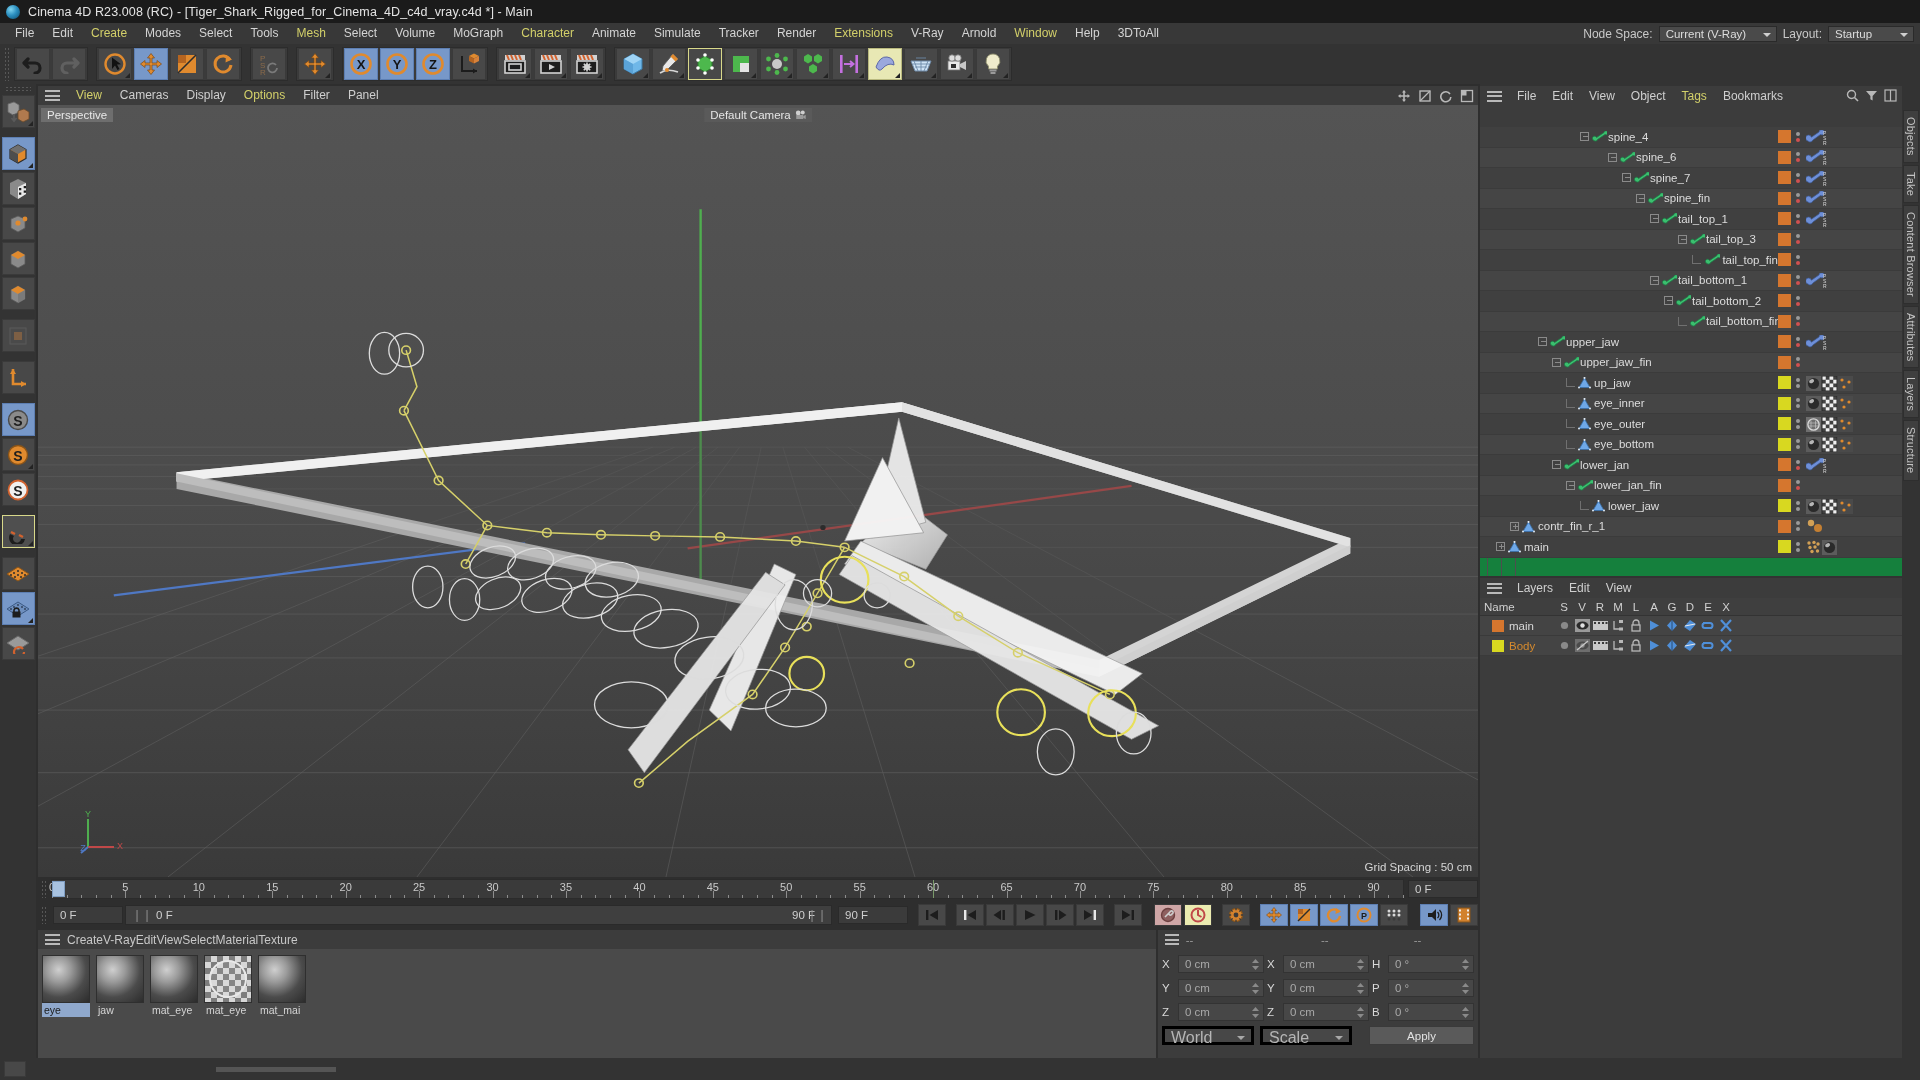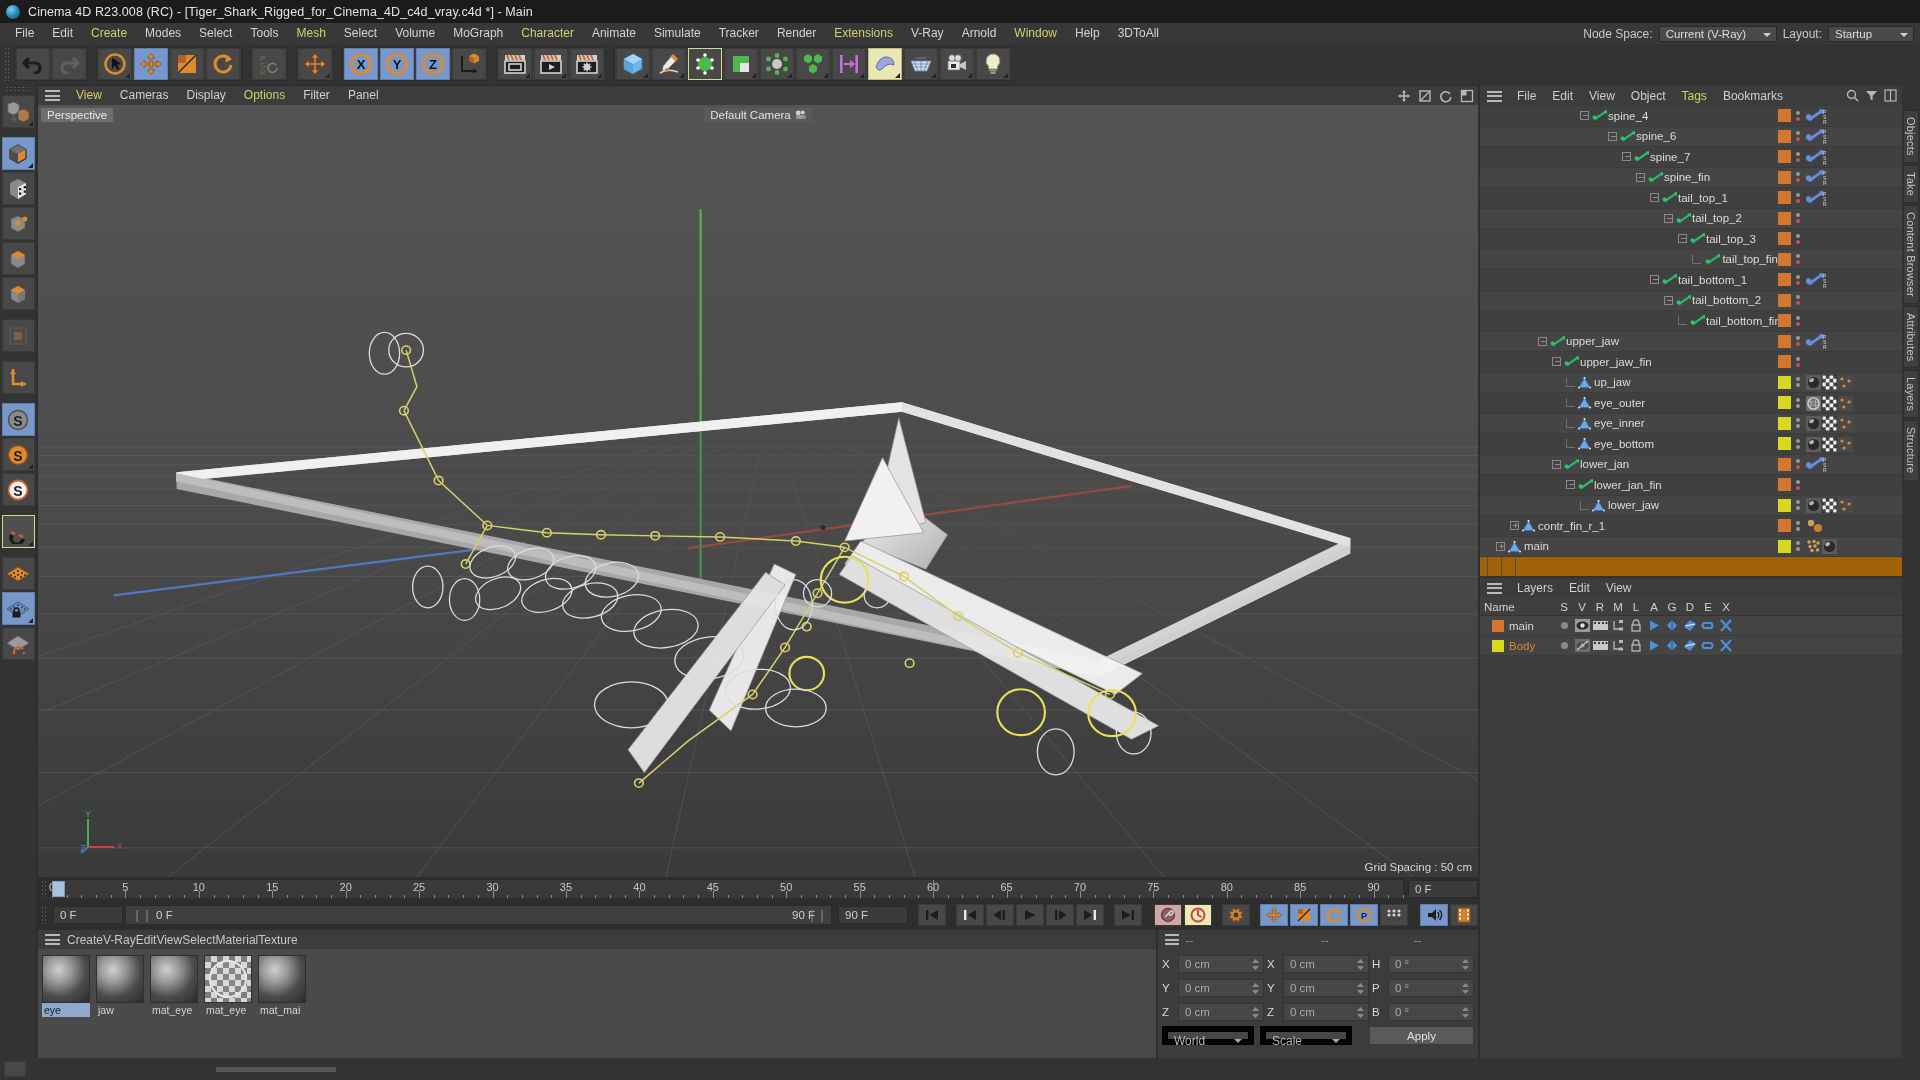--- a/index.html
+++ b/index.html
@@ -119,35 +119,35 @@
   .matname.sel { background:#8fa8cc; color:#1a1a1a;}
   .coordpanel { width:320px; background:#3c3c3c; display:flex; flex-direction:column;}
   .coordhead { height:19px; display:flex; align-items:center; gap:0; }
   .cdash { font-size:11.5px; color:#9b9b9b; }
   .coordbody { flex:1; padding:4px 4px; }
   .crow { display:flex; align-items:center; height:22px; gap:3px; margin-bottom:2px;}
   .clab { width:13px; font-size:11.5px; color:#d8d8d8; text-align:left;}
   .cinput { flex:1; height:18px; background:#474747; border:1px solid #333;
     font-size:11.5px; color:#a9a9a9; line-height:17px; padding-left:6px; position:relative;}
   .crow2 { display:flex; align-items:center; gap:6px; margin-top:3px;}
-  .csel { width:92px; height:19px; background:#474747; border:6px solid #000000;
-    font-size:12px; color:#b5b5b5; line-height:18px; padding-left:6px; position:relative;}
+  .csel { width:92px; height:19px; background:#474747; border:3px solid #000000;
+    font-size:16px; color:#b5b5b5; line-height:18px; padding-left:6px; position:relative;}
   .csel:after{ content:""; position:absolute; right:6px; top:7px;
     border-left:4px solid transparent; border-right:4px solid transparent; border-top:4px solid #a8a8a8;}
   .applybtn { margin-left:auto; width:105px; height:19px; background:#5a5a5a; border:1px solid #3a3a3a;
     font-size:11.5px; color:#e2e2e2; line-height:18px; text-align:center;}
 
   
   .rightcol { width:422px; background:#333; display:flex; flex-direction:column; }
   .om { height:490px; background:#3c3c3c; display:flex; flex-direction:column; margin:2px 0 0 0;}
   .omhead { height:20px; display:flex; align-items:center; position:relative;}
   .omhead .mi { padding:0 8px; font-size:12px; line-height:20px; color:#cfcfcf;}
   .omhead .mi.acc { color:#d3d06a;}
   .omhead .rgt { position:absolute; right:5px; top:3px; display:flex; gap:6px; align-items:center;}
-  .omlist { flex:1; background:#a16207; overflow:hidden; position:relative;}
+  .omlist { flex:1; background:#15803d; overflow:hidden; position:relative;margin-top:21px;}
   .orow { height:20.5px; display:flex; align-items:center; position:relative;
     border-bottom:1px solid #3b3b3b; }
   .orow:nth-child(odd){ background:#454545; }
   .orow:nth-child(even){ background:#404040; }
   .oname { font-size:11.5px; color:#dcdcdc; white-space:nowrap;}
   .bone { width:13px; height:11px; position:relative; flex:0 0 auto; }
   .treebox { width:9px; height:9px; border:1px solid #8a8a8a; position:relative; flex:0 0 auto;}
   .treebox:before { content:""; position:absolute; left:2px; top:3px; width:5px; height:1px; background:#8a8a8a;}
   .treebox.plus:after { content:""; position:absolute; left:4px; top:1px; width:1px; height:5px; background:#8a8a8a;}
   .elbow { width:9px; height:9px; border-left:1px solid #707070; border-bottom:1px solid #707070; flex:0 0 auto;}
@@ -1285,35 +1285,20 @@
               <div class="tagcell" style="width: 96px;">
                 <span class="tagicon"><svg width="26" height="15" viewBox="0 0 26 15">
                     <path d="M2 11 a3 3 0 1 1 3.4 -3.8 L13 2 a2.6 2.6 0 1 1 1.4 2.6 L6.9 10 A3 3 0 0 1 2 11 Z" fill="#6e8fd8" stroke="#3c5a95" stroke-width=".7"></path>
                     <text x="17" y="5" font-size="5" fill="#d8d8d8" font-family="Liberation Sans">P</text>
                     <text x="17" y="10" font-size="5" fill="#d8d8d8" font-family="Liberation Sans">S</text>
                     <text x="17" y="14.5" font-size="5" fill="#d8d8d8" font-family="Liberation Sans">R</text>
                   </svg></span>
               </div>
             </div>
             <div class="orow">
-              <div style="display: flex; align-items: center; gap: 3px; flex: 1 1 0%; min-width: 0px; padding-left: 184px;">
-                <div class="treebox"></div>
-                <span class="bone"><svg width="15" height="12" viewBox="0 0 15 12">
-                    <path d="M2 9.5 a2.2 2.2 0 1 1 2.6 -3 L12 1.5 a2 2 0 1 1 1 2 L5.6 8.5 A2.2 2.2 0 0 1 2 9.5 Z" fill="#3bbf6f" stroke="#1e7a45" stroke-width=".8"></path>
-                  </svg></span>
-                <span class="oname">tail_top_2</span>
-              </div>
-              <div class="swatch" style="background: rgb(213, 118, 46); margin-right: 5px;"></div>
-              <div class="dots" style="margin-right: 6px;">
-                <i style="background:#9a9a9a"></i>
-                <i style="background:#d05050"></i>
-              </div>
-              <div class="tagcell" style="width: 96px;"></div>
-            </div>
-            <div class="orow">
               <div style="display: flex; align-items: center; gap: 3px; flex: 1 1 0%; min-width: 0px; padding-left: 198px;">
                 <div class="treebox"></div>
                 <span class="bone"><svg width="15" height="12" viewBox="0 0 15 12">
                     <path d="M2 9.5 a2.2 2.2 0 1 1 2.6 -3 L12 1.5 a2 2 0 1 1 1 2 L5.6 8.5 A2.2 2.2 0 0 1 2 9.5 Z" fill="#3bbf6f" stroke="#1e7a45" stroke-width=".8"></path>
                   </svg></span>
                 <span class="oname">tail_top_3</span>
               </div>
               <div class="swatch" style="background: rgb(213, 118, 46); margin-right: 5px;"></div>
               <div class="dots" style="margin-right: 6px;">
                 <i style="background:#9a9a9a"></i>
@@ -1470,32 +1455,32 @@
             </div>
             <div class="orow">
               <div style="display: flex; align-items: center; gap: 3px; flex: 1 1 0%; min-width: 0px; padding-left: 86px;">
                 <div class="elbow"></div>
                 <span class="bone"><svg width="13" height="12" viewBox="0 0 13 12">
                     <path d="M6.5 1 L12 10.5 H1 Z" fill="#6ea8e8" stroke="#3a6fa8" stroke-width=".8"></path>
                     <circle cx="6.5" cy="0.9" r="1" fill="#dfe9f5"></circle>
                     <circle cx="1" cy="10.5" r="1" fill="#dfe9f5"></circle>
                     <circle cx="12" cy="10.5" r="1" fill="#dfe9f5"></circle>
                   </svg></span>
-                <span class="oname">eye_outer</span>
+                <span class="oname">eye_inner</span>
               </div>
               <div class="swatch" style="background: rgb(216, 216, 32); margin-right: 5px;"></div>
               <div class="dots" style="margin-right: 6px;">
                 <i style="background:#9a9a9a"></i>
                 <i style="background:#9a9a9a"></i>
               </div>
               <div class="tagcell" style="width: 96px;">
                 <span class="tagicon"><svg width="15" height="15" viewBox="0 0 15 15">
-                    <rect width="15" height="15" fill="#6e6e6e"></rect>
-                    <circle cx="7.5" cy="7.5" r="5.6" fill="none" stroke="#d8d8d8" stroke-width="1.4"></circle>
-                    <path d="M3 6 h9 M3 9 h9 M5 3.5 v8 M9.5 3.5 v8" stroke="#c0c0c0" stroke-width=".7"></path>
+                    <rect width="15" height="15" fill="#5c5c5c"></rect>
+                    <circle cx="7.5" cy="7.5" r="5.6" fill="#2a2a2a"></circle>
+                    <ellipse cx="5.6" cy="5.2" rx="2.6" ry="1.9" fill="#b5b5b5" transform="rotate(-25 5.6 5.2)"></ellipse>
                   </svg></span>
                 <span class="tagicon"><svg width="15" height="15" viewBox="0 0 15 15">
                     <g>
                       <rect x="0" y="0" width="3.75" height="3.75" fill="#f0f0f0"></rect>
                       <rect x="7.5" y="0" width="3.75" height="3.75" fill="#f0f0f0"></rect>
                       <rect x="3.75" y="3.75" width="3.75" height="3.75" fill="#f0f0f0"></rect>
                       <rect x="11.25" y="3.75" width="3.75" height="3.75" fill="#f0f0f0"></rect>
                       <rect x="0" y="7.5" width="3.75" height="3.75" fill="#f0f0f0"></rect>
                       <rect x="7.5" y="7.5" width="3.75" height="3.75" fill="#f0f0f0"></rect>
                       <rect x="3.75" y="11.25" width="3.75" height="3.75" fill="#f0f0f0"></rect>
@@ -1513,32 +1498,32 @@
             </div>
             <div class="orow">
               <div style="display: flex; align-items: center; gap: 3px; flex: 1 1 0%; min-width: 0px; padding-left: 86px;">
                 <div class="elbow"></div>
                 <span class="bone"><svg width="13" height="12" viewBox="0 0 13 12">
                     <path d="M6.5 1 L12 10.5 H1 Z" fill="#6ea8e8" stroke="#3a6fa8" stroke-width=".8"></path>
                     <circle cx="6.5" cy="0.9" r="1" fill="#dfe9f5"></circle>
                     <circle cx="1" cy="10.5" r="1" fill="#dfe9f5"></circle>
                     <circle cx="12" cy="10.5" r="1" fill="#dfe9f5"></circle>
                   </svg></span>
-                <span class="oname">eye_inner</span>
+                <span class="oname">eye_outer</span>
               </div>
               <div class="swatch" style="background: rgb(216, 216, 32); margin-right: 5px;"></div>
               <div class="dots" style="margin-right: 6px;">
                 <i style="background:#9a9a9a"></i>
                 <i style="background:#9a9a9a"></i>
               </div>
               <div class="tagcell" style="width: 96px;">
                 <span class="tagicon"><svg width="15" height="15" viewBox="0 0 15 15">
-                    <rect width="15" height="15" fill="#5c5c5c"></rect>
-                    <circle cx="7.5" cy="7.5" r="5.6" fill="#2a2a2a"></circle>
-                    <ellipse cx="5.6" cy="5.2" rx="2.6" ry="1.9" fill="#b5b5b5" transform="rotate(-25 5.6 5.2)"></ellipse>
+                    <rect width="15" height="15" fill="#6e6e6e"></rect>
+                    <circle cx="7.5" cy="7.5" r="5.6" fill="none" stroke="#d8d8d8" stroke-width="1.4"></circle>
+                    <path d="M3 6 h9 M3 9 h9 M5 3.5 v8 M9.5 3.5 v8" stroke="#c0c0c0" stroke-width=".7"></path>
                   </svg></span>
                 <span class="tagicon"><svg width="15" height="15" viewBox="0 0 15 15">
                     <g>
                       <rect x="0" y="0" width="3.75" height="3.75" fill="#f0f0f0"></rect>
                       <rect x="7.5" y="0" width="3.75" height="3.75" fill="#f0f0f0"></rect>
                       <rect x="3.75" y="3.75" width="3.75" height="3.75" fill="#f0f0f0"></rect>
                       <rect x="11.25" y="3.75" width="3.75" height="3.75" fill="#f0f0f0"></rect>
                       <rect x="0" y="7.5" width="3.75" height="3.75" fill="#f0f0f0"></rect>
                       <rect x="7.5" y="7.5" width="3.75" height="3.75" fill="#f0f0f0"></rect>
                       <rect x="3.75" y="11.25" width="3.75" height="3.75" fill="#f0f0f0"></rect>

